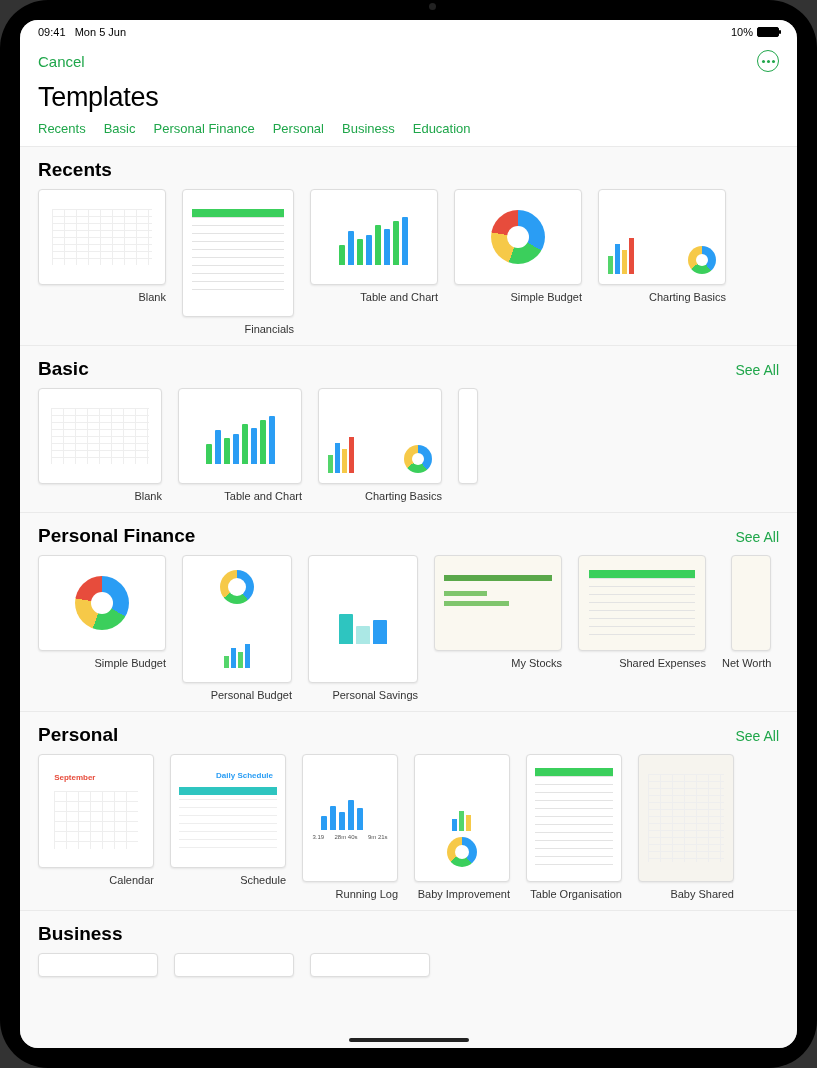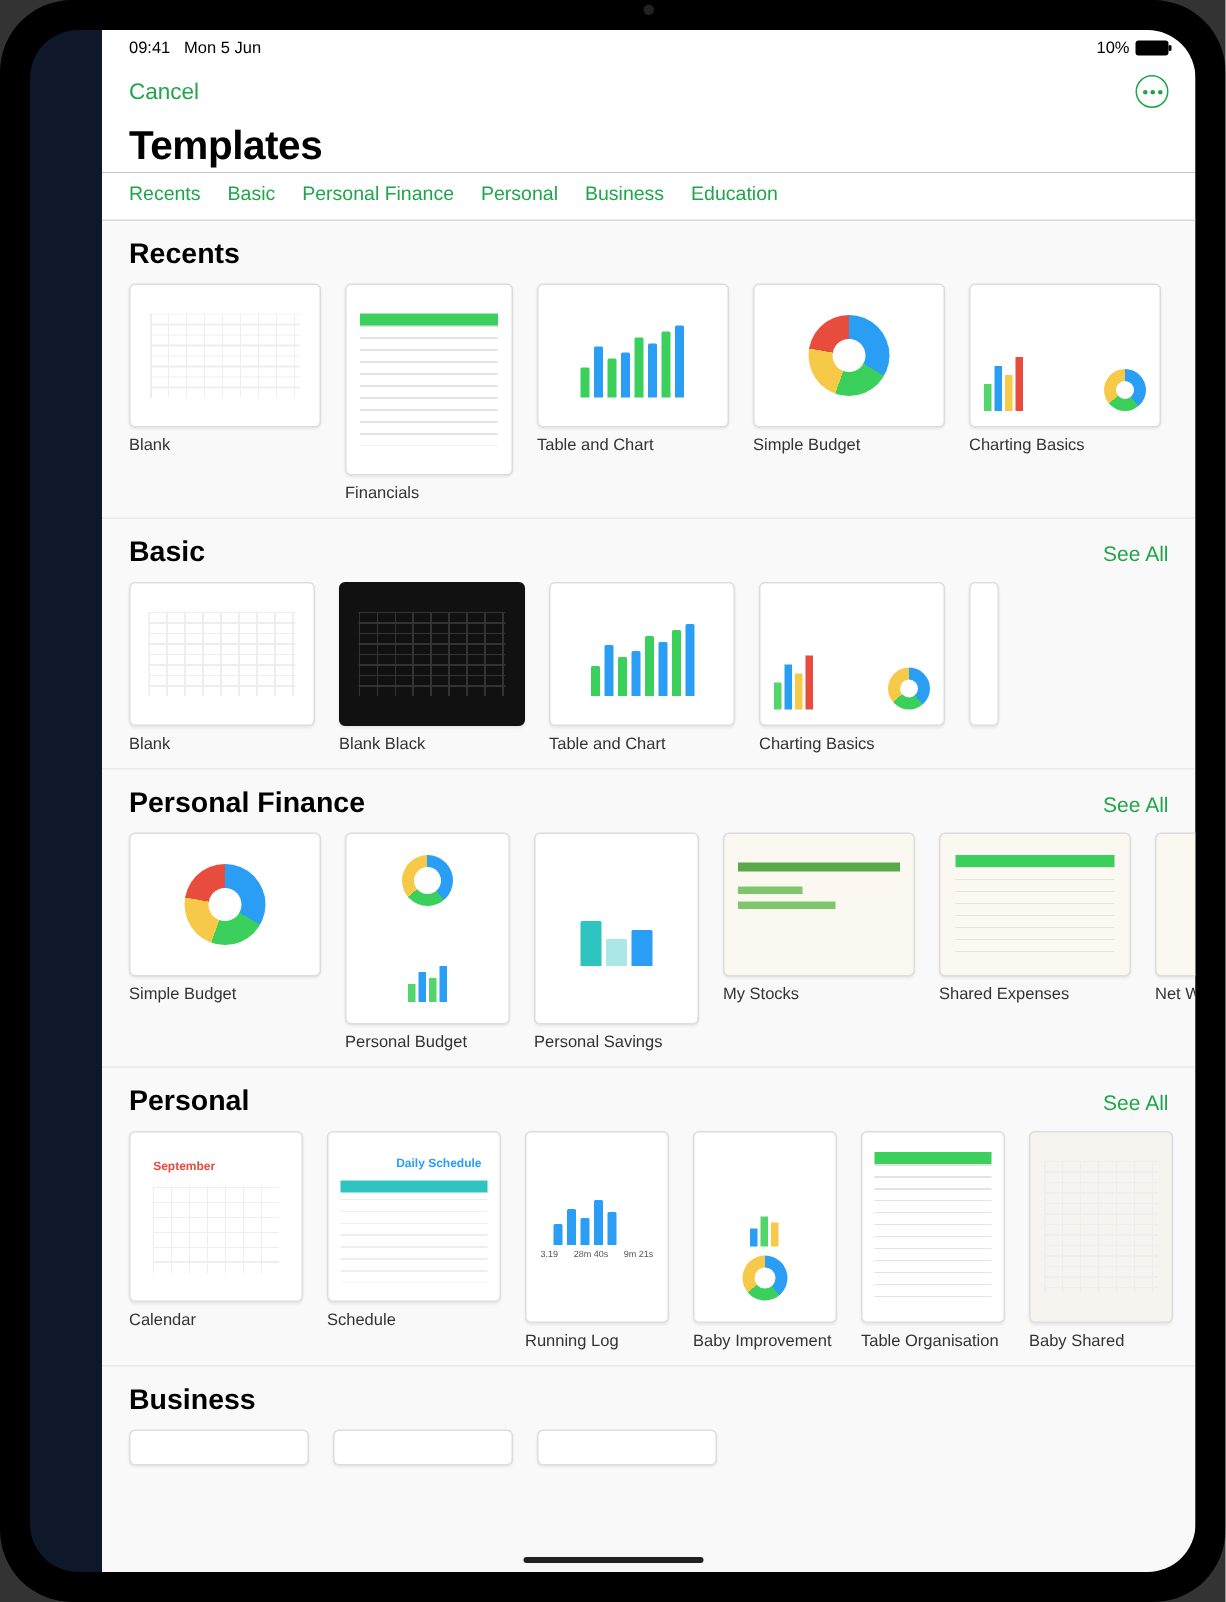--- a/index.html
+++ b/index.html
@@ -14,27 +14,26 @@
     width: 817px;
     height: 1068px;
     background: #000;
     border-radius: 48px;
     padding: 20px;
     position: relative;
   }
   .screen {
     width: 100%;
     height: 100%;
-    background: #0f172a;
-    border-radius: 32px;
+    background: #a3a3a3;
+    border-radius: 18px;
     overflow: hidden;
     display: flex;
     flex-direction: column;
     position: relative;
-    padding-left: 48px;
   }
   .status-bar {
     height: 24px;
     display: flex;
     justify-content: space-between;
     align-items: center;
     padding: 0 18px;
     font-size: 11px;
     font-weight: 500;
     color: #000;
@@ -52,35 +51,35 @@
     background:#fff;
   }
   .cancel { color:#1fa64a; font-size:15px; cursor:pointer; }
   .more-circle {
     width:22px; height:22px; border:1.5px solid #1fa64a; border-radius:50%;
     display:flex; align-items:center; justify-content:center; gap:2px;
     cursor:pointer;
   }
   .more-circle span { width:3px; height:3px; background:#1fa64a; border-radius:50%; }
   .title-row { padding: 6px 18px 2px 18px; background:#fff; }
-  .page-title { font-size:27px; font-weight:700; letter-spacing:-0.3px; }
+  .page-title { font-size:27px; font-weight:400; letter-spacing:-0.3px; }
   .tabs { display:flex; gap:18px; padding: 6px 18px 10px 18px; background:#fff; font-size:13px; border-bottom:1px solid #eaeaea;}
   .tab { color:#1fa64a; cursor:pointer; }
   .content { flex:1; overflow-y:auto; background:#f9f9f9; }
   .section-head {
     display:flex; justify-content:space-between; align-items:baseline;
     padding: 12px 18px 4px 18px;
   }
   .section-title { font-size:19px; font-weight:700; }
   .see-all { color:#1fa64a; font-size:14px; cursor:pointer;margin-left:27px; }
   .row {
     display:flex; gap:16px; padding: 4px 18px 10px 18px; overflow-x:hidden;
     border-bottom:1px solid #eaeaea;
   }
-  .card { flex:0 0 auto; display:flex; flex-direction:column; align-items:flex-start; }
+  .card { flex:0 0 auto; display:flex; flex-direction:column; align-items:flex-end; }
   .thumb {
     background:#fff; border:1px solid #ddd; border-radius:4px;
     box-shadow: 0 1px 2px rgba(0,0,0,0.08);
     display:flex; align-items:center; justify-content:center;
     overflow:hidden;
     cursor:pointer;
     position:relative;
   }
   .thumb.dark { background:#111; border-color:#111; }
   .thumb.cream { background:#faf8f0; }
@@ -234,26 +233,20 @@
         <div class="see-all">See All</div>
       </div>
       <div class="row">
         <div class="card">
           <div class="thumb sz-wider">
               <div class="mini-grid"></div>
             </div>
           <div class="card-label">Blank</div>
         </div>
         <div class="card">
-          <div class="thumb sz-wider dark">
-              <div class="mini-grid dark"></div>
-            </div>
-          <div class="card-label">Blank Black</div>
-        </div>
-        <div class="card">
           <div class="thumb sz-wider">
             <div class="mini-bars">
                 <i style="height:20px"></i>
                 <i style="height:34px"></i>
                 <i style="height:26px"></i>
                 <i style="height:30px"></i>
                 <i style="height:40px"></i>
                 <i style="height:36px"></i>
                 <i style="height:44px"></i>
                 <i style="height:48px"></i>

